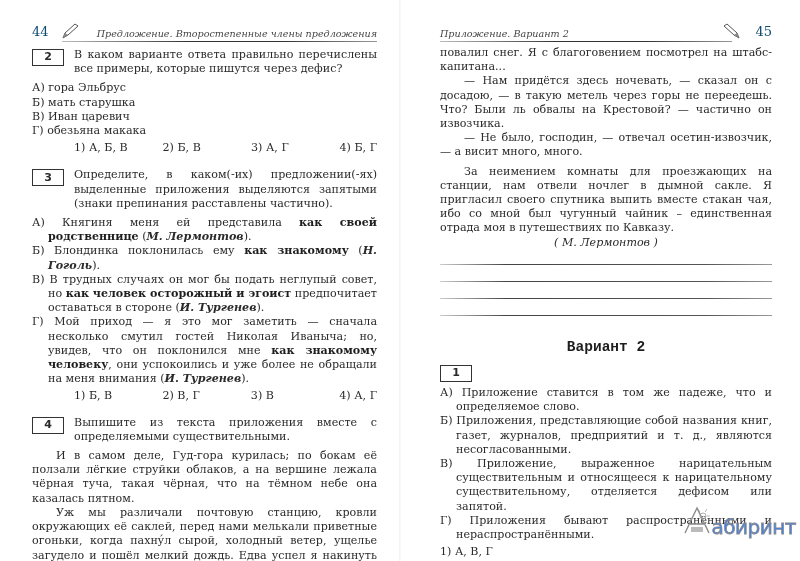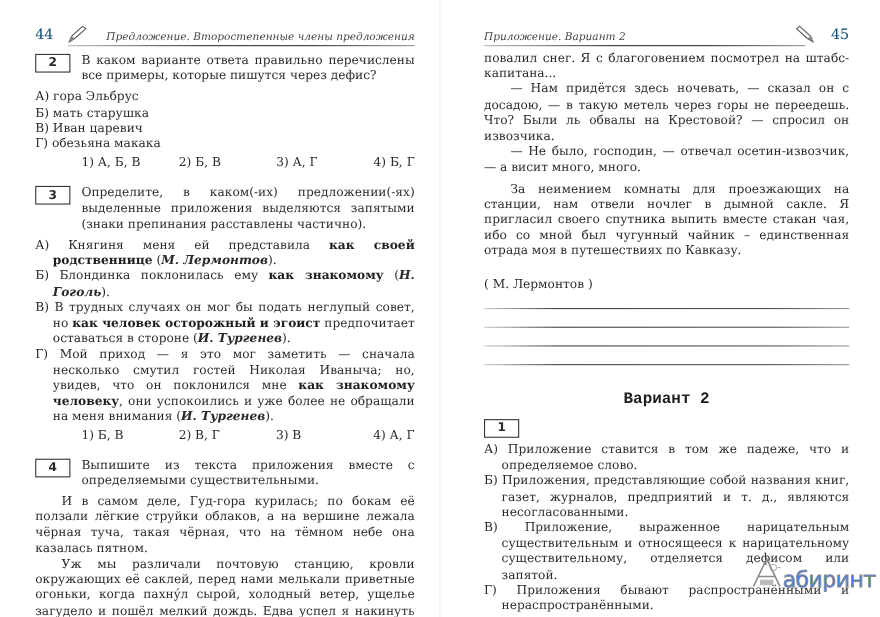--- a/index.html
+++ b/index.html
@@ -34,21 +34,21 @@
     margin-right: 10px; margin-top: 1px;
   }
   .task-text { flex: 1; text-align: justify; }
   .opts { }
   .opt { padding-left: 16px; text-indent: -16px; text-align: justify; }
   .answers { display: flex; margin-left: 42px; margin-top: 3px; }
   .answers span { flex: 1; }
   b { font-weight: bold; color: #1e1e1e; }
   i { font-style: italic; font-weight: bold; }
   p.par { margin: 0; text-indent: 24px; text-align: justify; }
-  .attrib { text-align: left; margin-top: 16px; }
+  .attrib { text-align: center; font-style: italic; margin-top: 0; }
   .write-line { height: 1px; background: linear-gradient(90deg,#ccc,#444 20%,#555 80%,#999); margin: 0 0 16px 0; }
   .variant-title { font-family: Liberation Mono, monospace; font-weight: bold;
     font-size: 14.5px; text-align: center; color: #1e1e1e; }
   .watermark { position: absolute; right: 4px; bottom: 22px; display: flex; align-items: flex-end;
     font-family: "DejaVu Sans", sans-serif; font-size: 20px; color: #3b82f6;
     -webkit-text-stroke: 0.8px #8a8a8a; letter-spacing: -0.5px; }
 </style>
 </head>
 <body>
 
@@ -124,21 +124,21 @@
             <path d="M16 15 L14 10 L11 12 Z" fill="#888"></path>
           </svg>
       </span>
       <span class="page-num">45</span>
       <div class="head-rule"></div>
     </div>
 
     <div class="body-text" style="position:absolute; top:46px; left:40px; right:28px;">
       <div>
         <p class="par" style="text-indent:0;">повалил снег. Я с благоговением посмотрел на штабс-капитана...</p>
-        <p class="par">— Нам придётся здесь ночевать, — сказал он с досадою, — в такую метель через горы не переедешь. Что? Были ль обвалы на Крестовой? — спросил он извозчика.</p>
+        <p class="par">— Нам придётся здесь ночевать, — сказал он с досадою, — в такую метель через горы не переедешь. Что? Были ль обвалы на Крестовой? — частично он извозчика.</p>
         <p class="par">— Не было, господин, — отвечал осетин-извозчик, — а висит много, много.</p>
         <p class="par" style="margin-top:5px;">За неимением комнаты для проезжающих на станции, нам отвели ночлег в дымной сакле. Я пригласил своего спутника выпить вместе стакан чая, ибо со мной был чугунный чайник – единственная отрада моя в путешествиях по Кавказу.</p>
       </div>
       <div class="attrib">( М. Лермонтов )</div>
 
       <div style="margin-top:14px;">
         <div class="write-line"></div>
         <div class="write-line"></div>
         <div class="write-line"></div>
         <div class="write-line"></div>

